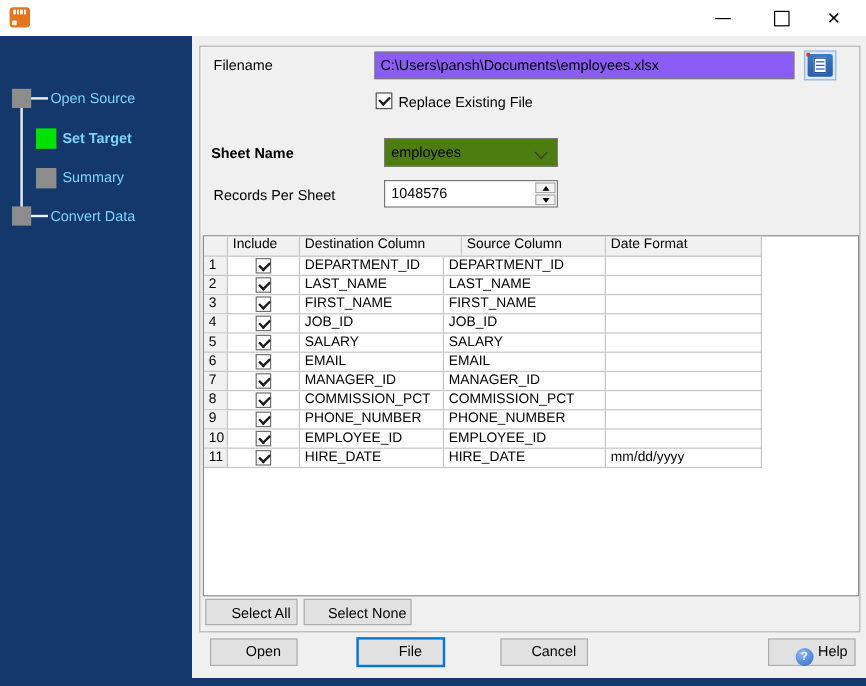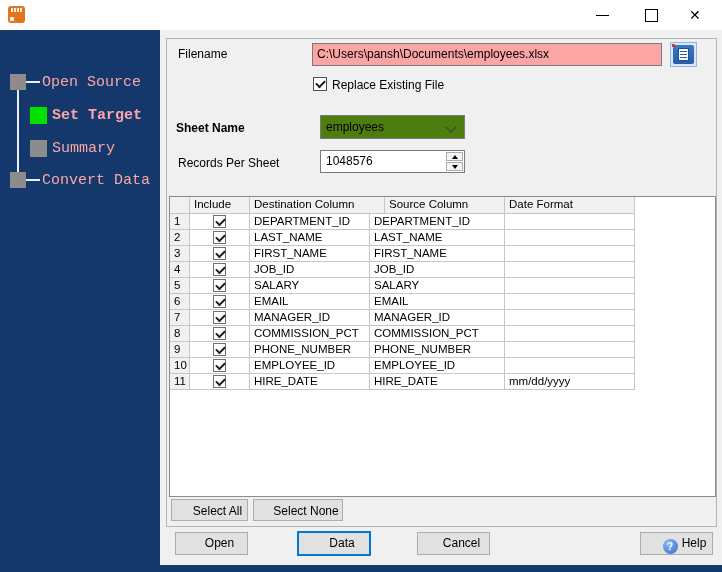--- a/index.html
+++ b/index.html
@@ -17,27 +17,27 @@
   .wctrl{position:absolute;top:0;width:44px;height:30px;cursor:default;}
   #min-btn{left:581px;} #max-btn{left:629px;} #close-btn{left:676px;}
   #min-btn .glyph{position:absolute;left:15px;top:15px;width:13px;border-top:1px solid #000;}
   #max-btn .glyph{position:absolute;left:16px;top:9px;width:11px;height:11px;border:1px solid #000;}
   #close-btn .glyph{position:absolute;left:13px;top:7px;font-size:14px;font-weight:400;color:#000;line-height:16px;}
   
   #sidebar{position:absolute;left:0;top:30px;width:160px;height:542px;background:var(--navy);}
   .vline{position:absolute;left:17px;top:52px;width:2px;height:99px;background:#e8eef6;}
   .hline{position:absolute;width:22px;height:2px;background:#e8eef6;}
   .step-square{position:absolute;width:17px;height:17px;}
-  .step-label{position:absolute;color:#fca5a5;font-size:15px;line-height:17px;white-space:nowrap;font-family:Liberation Mono, monospace;}
+  .step-label{position:absolute;color:#7dd3fc;font-size:12px;line-height:17px;white-space:nowrap;}
   .step-label.active{font-weight:bold;}
   
   #content-bg{position:absolute;left:160px;top:30px;width:562px;height:535px;background:#f0f0f0;}
   #panel{position:absolute;left:166px;top:38px;width:551px;height:489px;border:1px solid #b3b3b3;box-sizing:border-box;}
   .field-label{position:absolute;color:#000;white-space:nowrap;}
-  .textbox{position:absolute;background:#fca5a5;border:1px solid #7a7a7a;box-sizing:border-box;
+  .textbox{position:absolute;background:#8b5cf6;border:1px solid #7a7a7a;box-sizing:border-box;
     padding:0 4px;line-height:21px;white-space:nowrap;overflow:hidden;}
   
   #browse-btn{position:absolute;left:670px;top:42px;width:27px;height:25px;background:#dce9f7;
     border:1px solid #98b5de;box-sizing:border-box;cursor:pointer;}
   #browse-btn .blue-sq{position:absolute;left:2px;top:2px;width:21px;height:19px;background:linear-gradient(#3c79ca,#2a5ca8);border-radius:2px;}
   #browse-btn .doc{position:absolute;left:7px;top:5px;width:11px;height:13px;background:#fff;border:1px solid #1d4f94;box-sizing:border-box;}
   #browse-btn .doc i{display:block;margin:2px 1px 0 1px;height:1px;background:#2a5ca8;}
   #browse-btn .reddot{position:absolute;left:1px;top:1px;width:3px;height:3px;background:#d23a2a;}
   
   .cb{position:absolute;width:14px;height:14px;background:#fff;border:1px solid #4f4f4f;box-sizing:border-box;}
@@ -250,20 +250,20 @@
           <div class="c c3">HIRE_DATE</div>
           <div class="c c4">mm/dd/yyyy</div>
         </div>
       </div>
   </div>
 
   <div class="btn" id="select-all"><span>Select All</span></div>
   <div class="btn" id="select-none"><span>Select None</span></div>
 
   <div class="btn" id="back-btn"><span>Open</span></div>
-  <div class="btn" id="next-btn"><span>Data</span></div>
+  <div class="btn" id="next-btn"><span>File</span></div>
   <div class="btn" id="cancel-btn"><span>Cancel</span></div>
   <div class="btn" id="help-btn">
     <span class="qicon">?</span><span>Help</span>
   </div>
 
   <div id="bottom-strip"></div>
 </div>
 
 </body></html>

